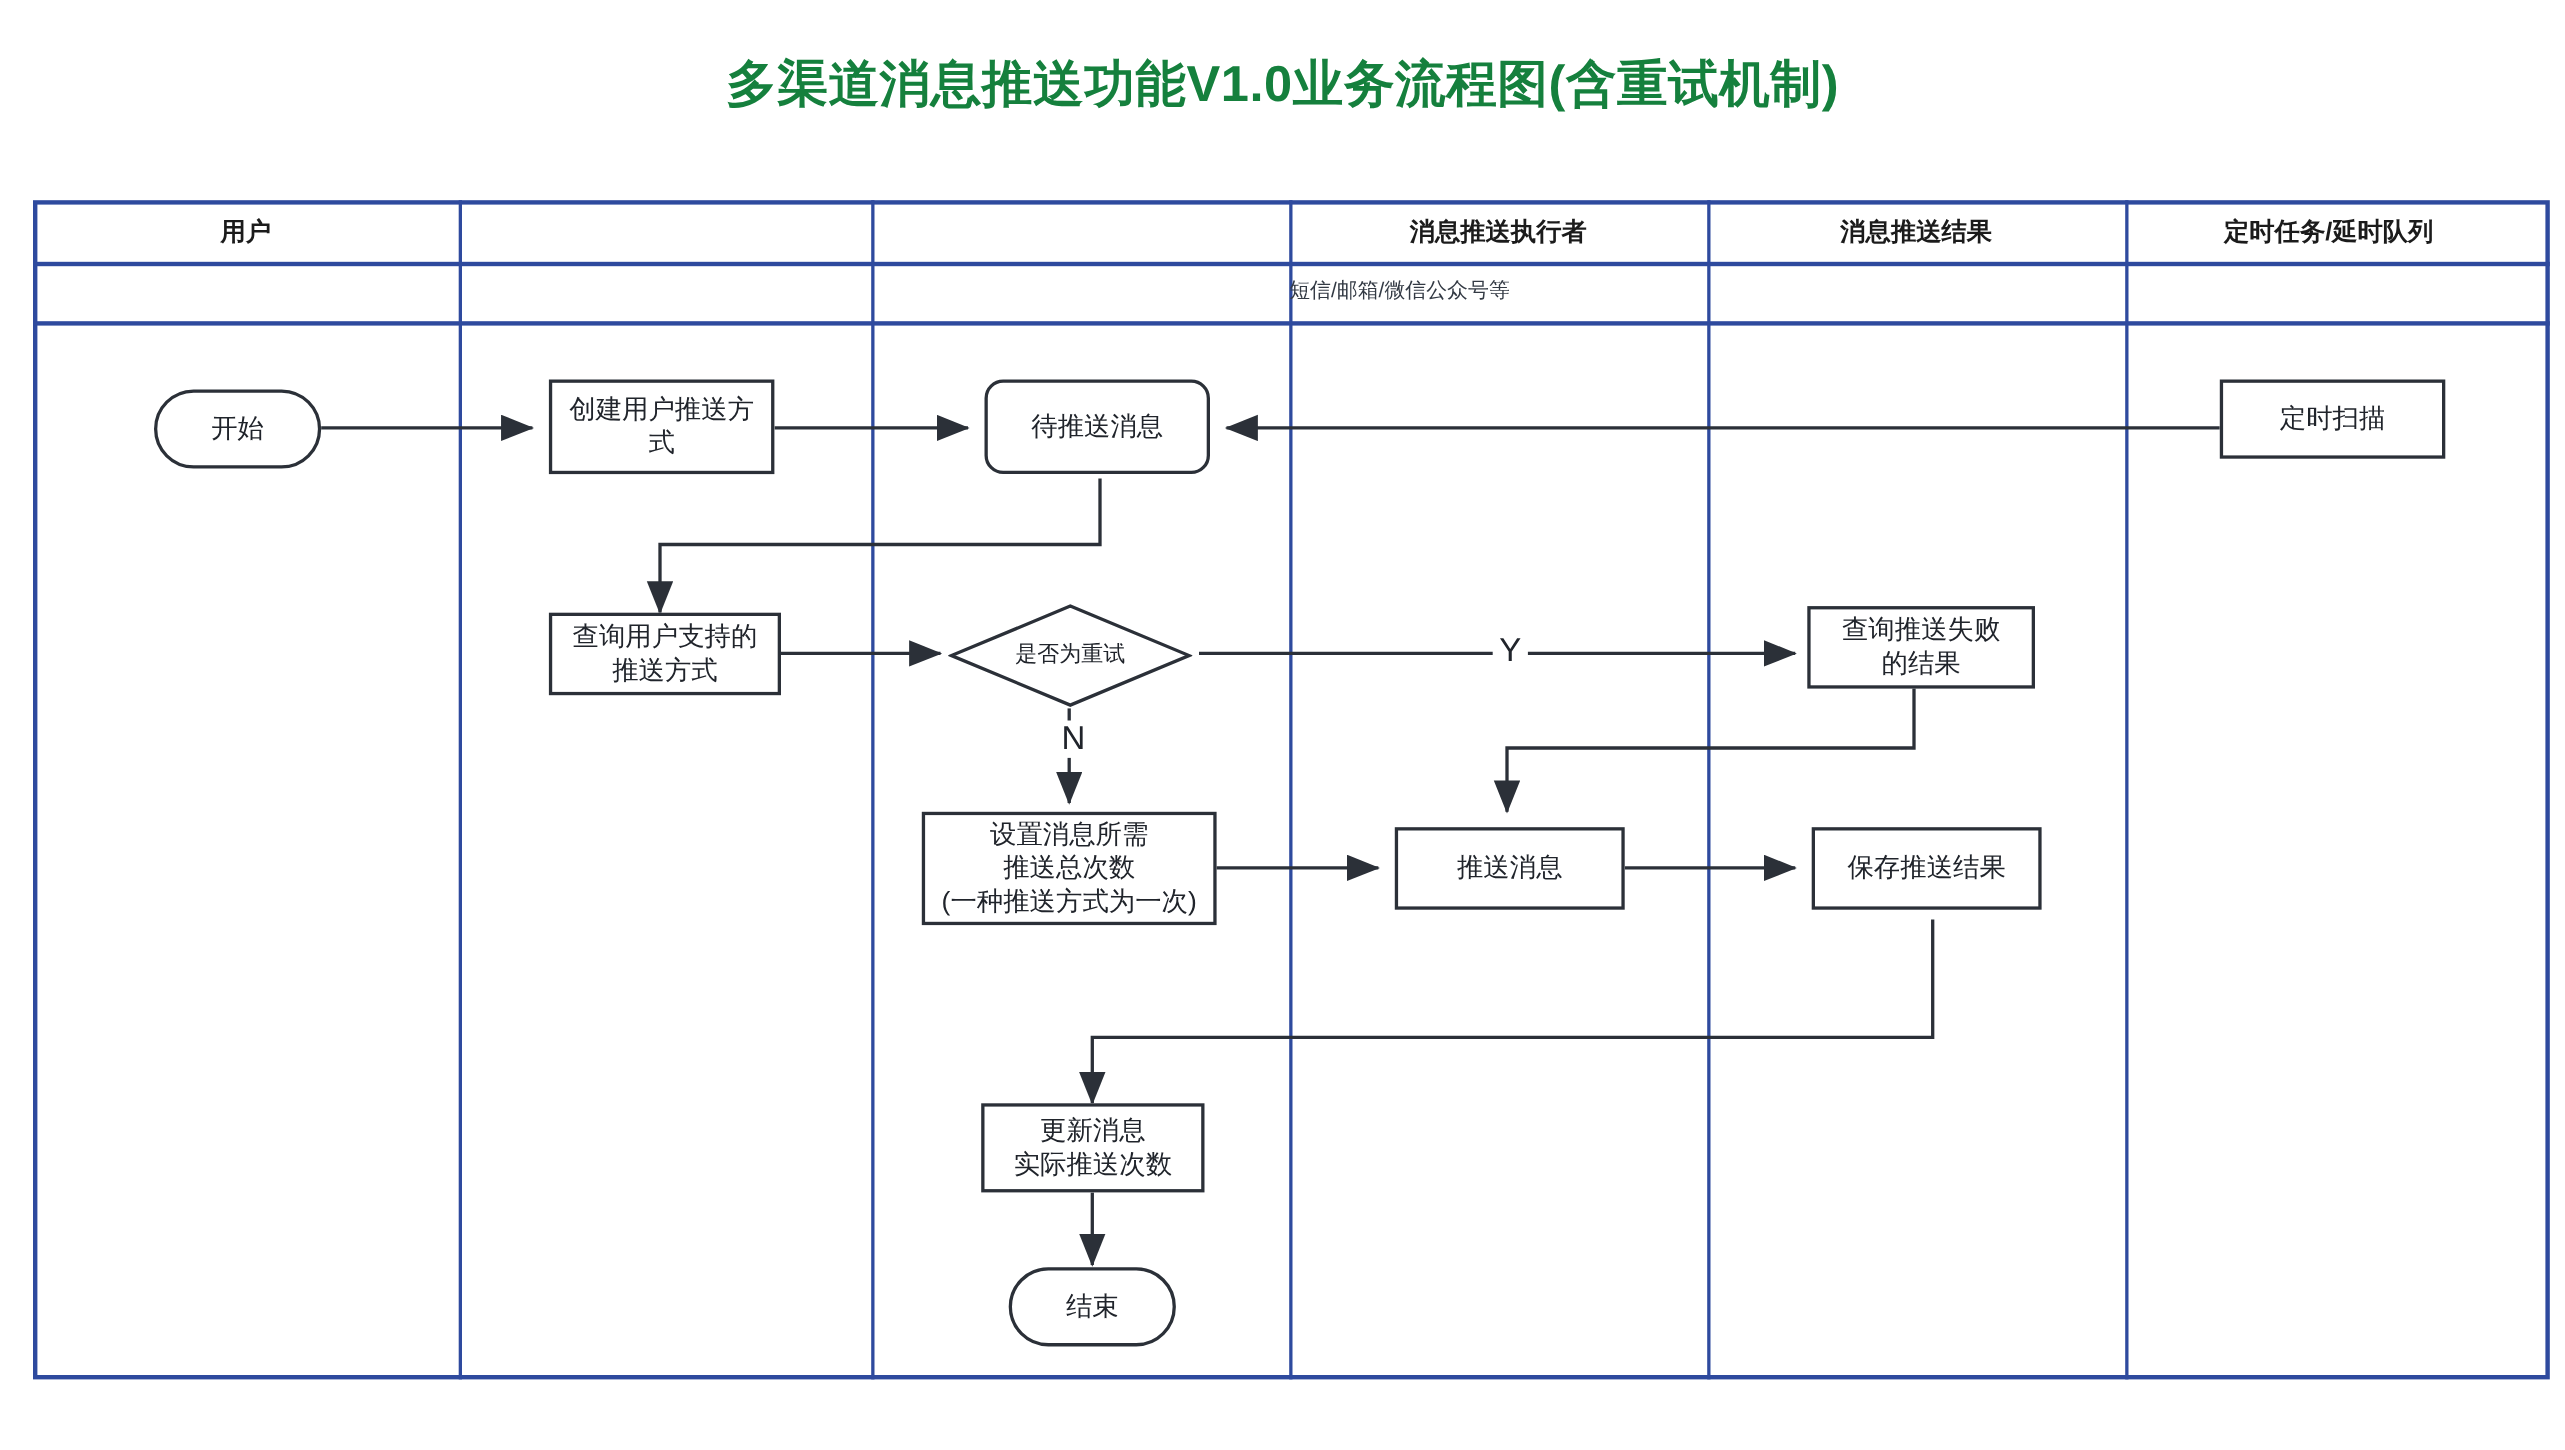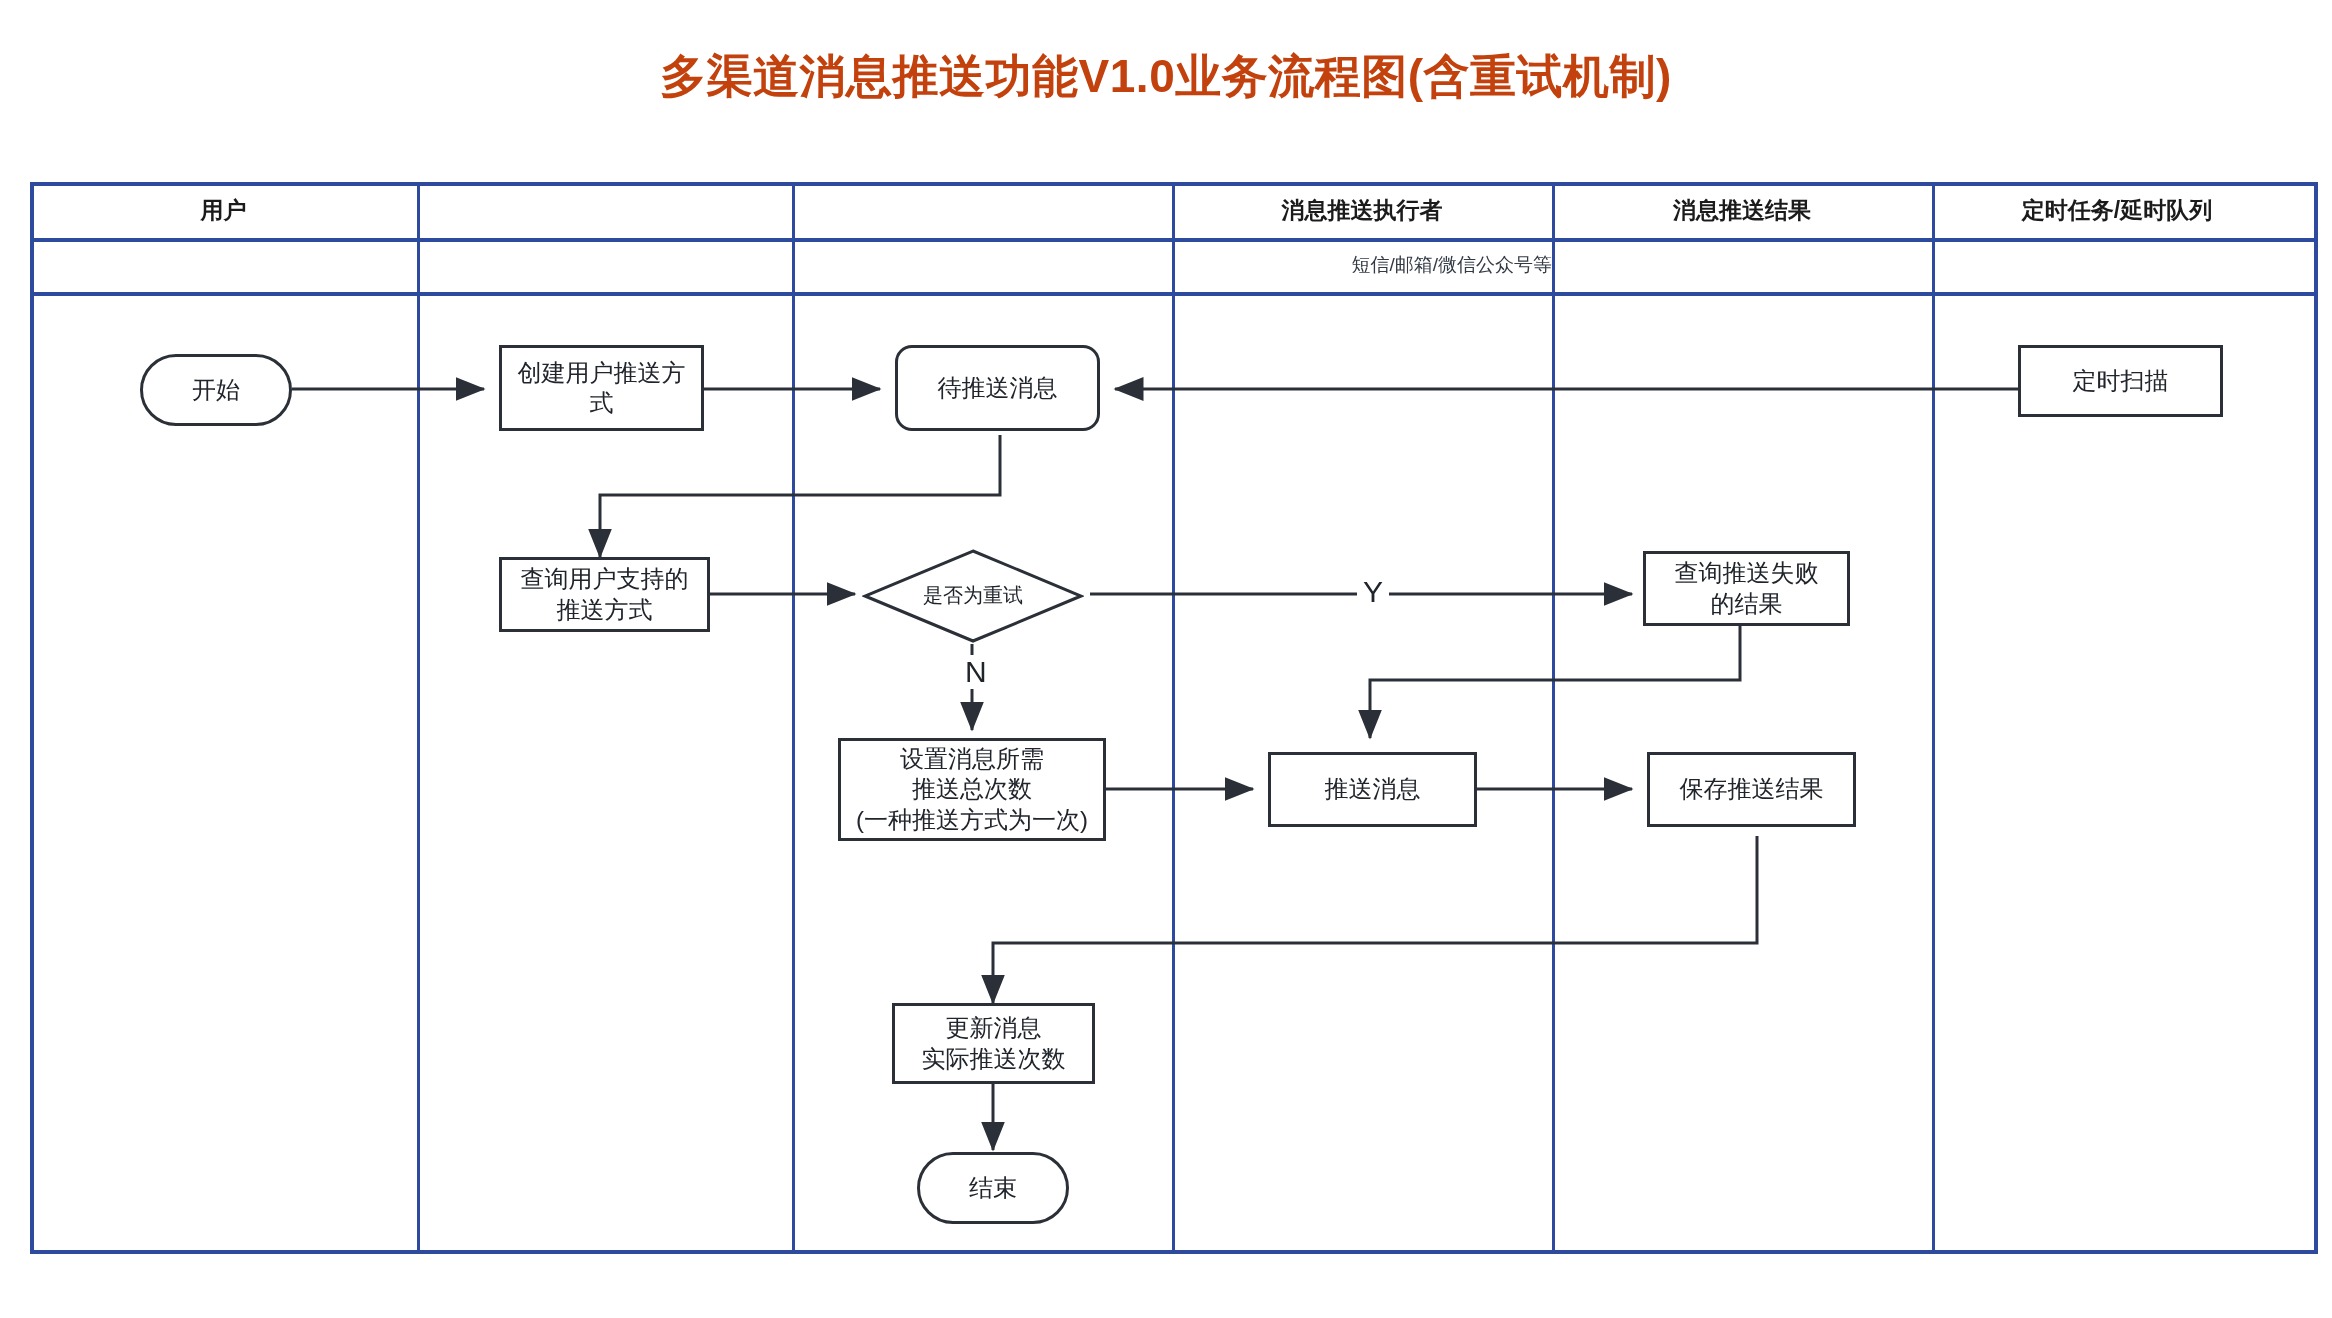--- a/index.html
+++ b/index.html
@@ -18,21 +18,21 @@
 
   #page-title {
     position: absolute;
     left: 0;
     top: 46px;
     width: 2332px;
     text-align: center;
     font-size: 46px;
     font-weight: bold;
     letter-spacing: 0.5px;
-    color: #c2410c;
+    color: #15803d;
     white-space: nowrap;
   }
 
   
   #swimlane {
     position: absolute;
     left: 30px;
     top: 182px;
     width: 2272px;
     height: 1072px;
@@ -72,21 +72,21 @@
     font-size: 23px;
     font-weight: bold;
     color: #1b1b1b;
     white-space: nowrap;
   }
   .lane-sub {
     position: absolute;
     top: 56px;
     height: 54px;
     line-height: 54px;
-    text-align: right;
+    text-align: left;
     font-size: 19px;
     color: #333a44;
     white-space: nowrap;
   }
 
   
   #flow {
     position: absolute;
     left: 0; top: 0;
     width: 2332px;

